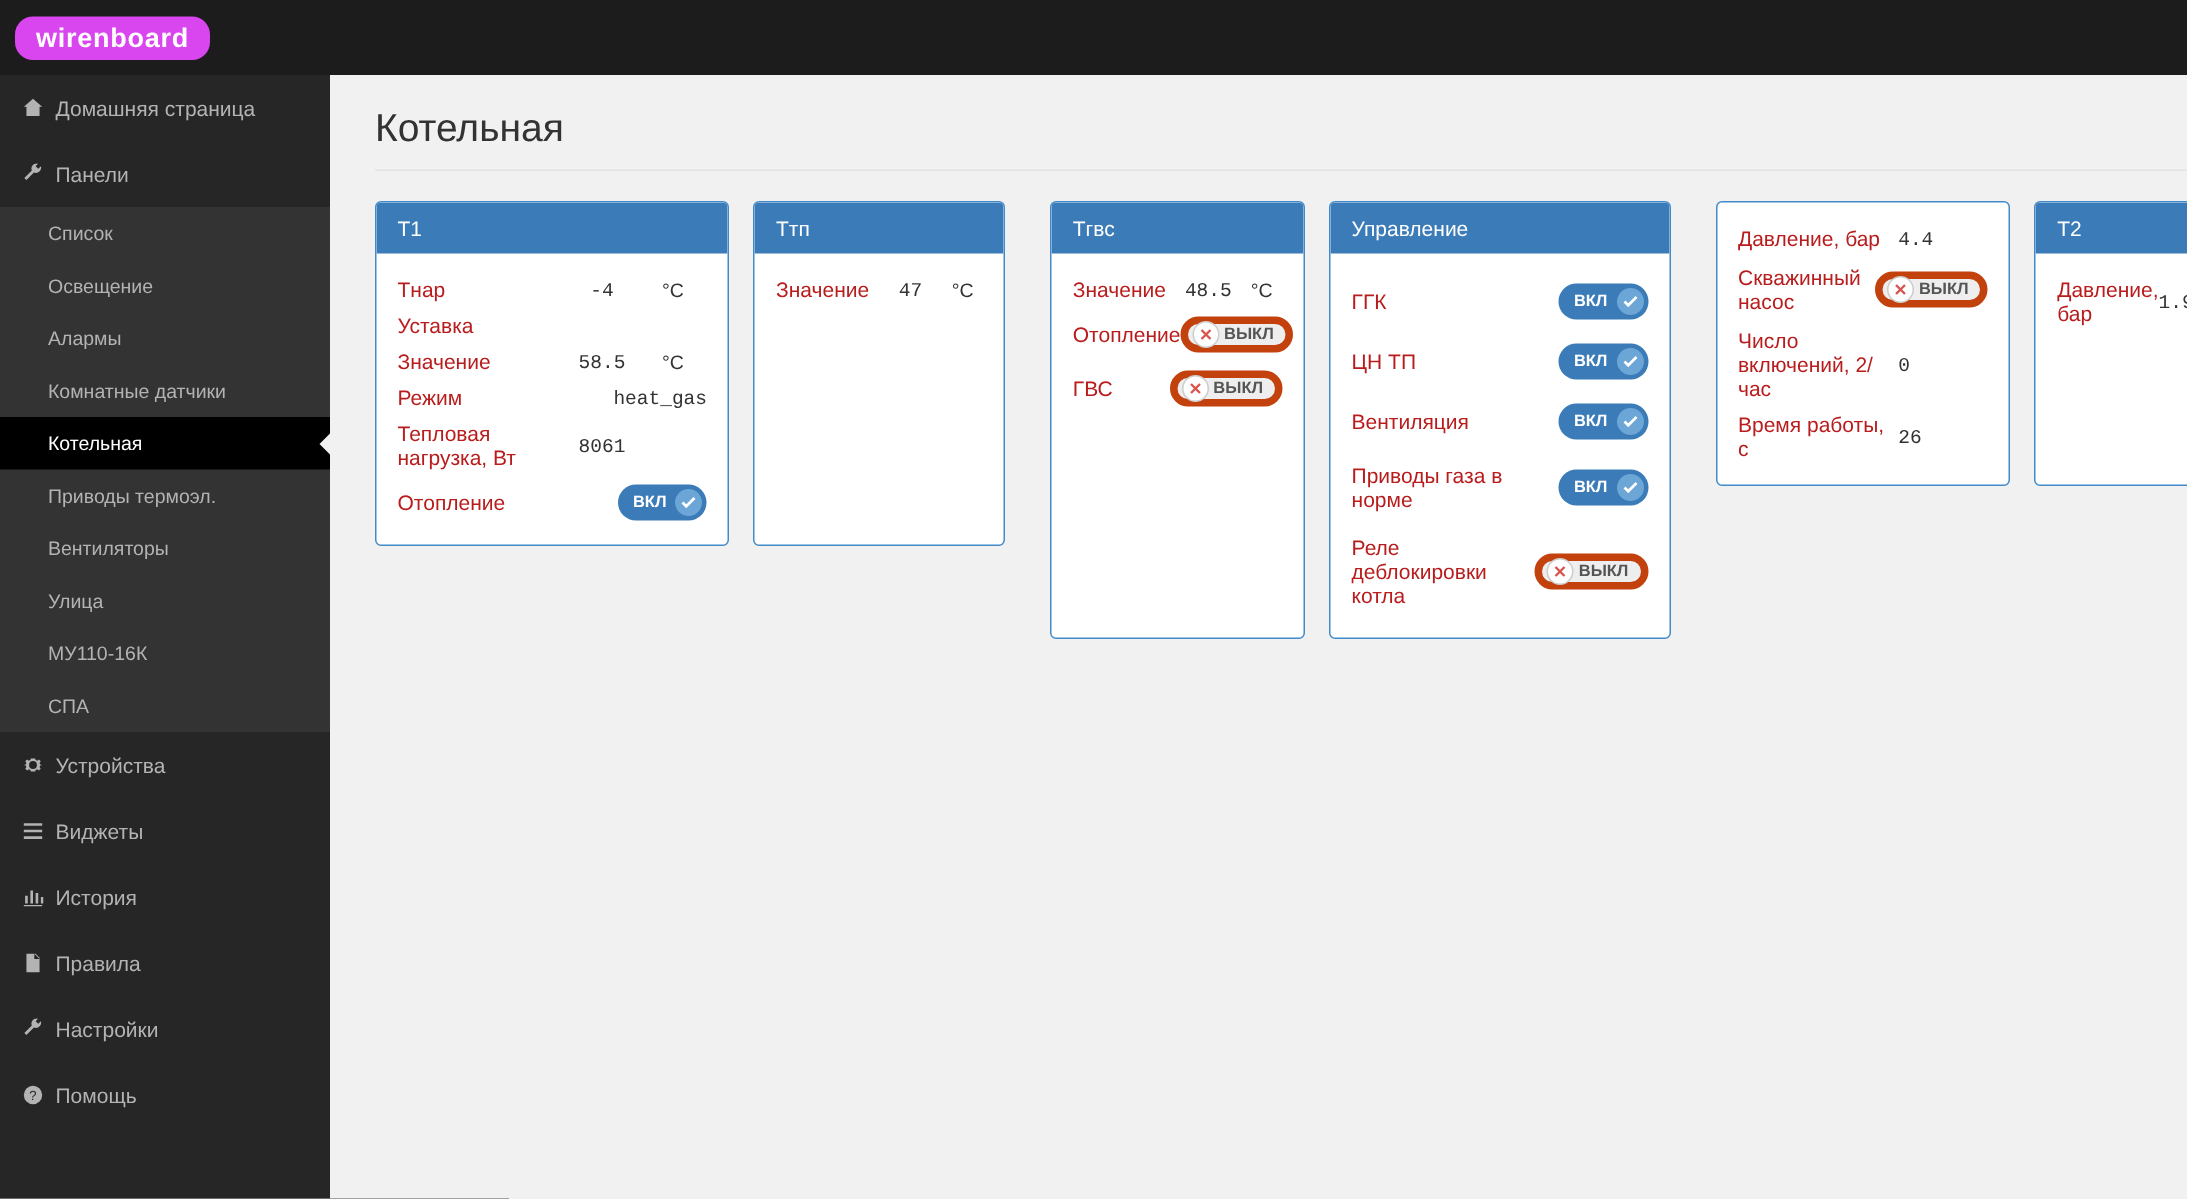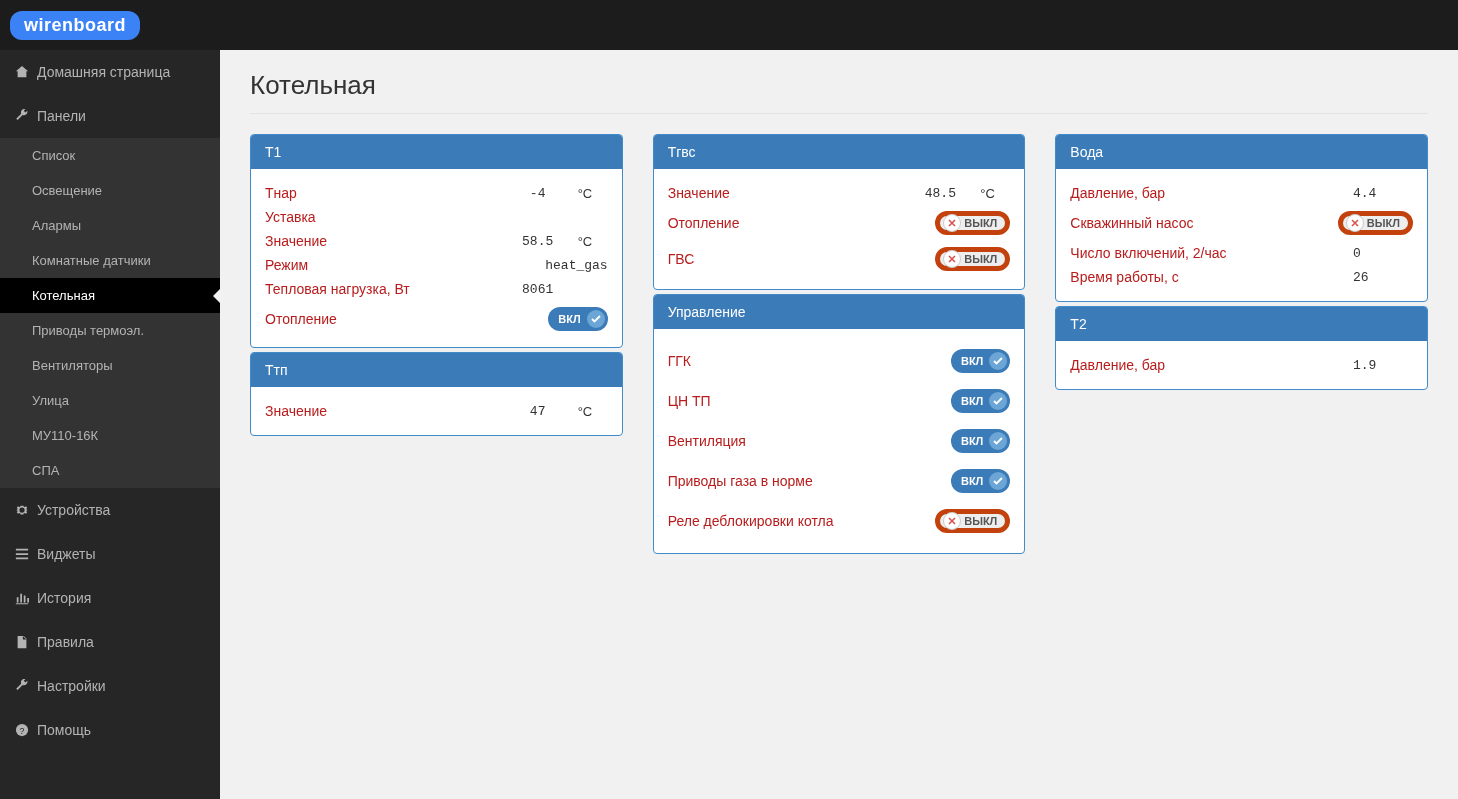--- a/index.html
+++ b/index.html
@@ -11,21 +11,21 @@
     color: #333;
   }
   .topbar {
     height: 50px;
     background: #1c1c1c;
     display: flex;
     align-items: center;
     padding: 0 10px;
   }
   .logo {
-    background: #3b82f6;
+    background: #d946ef;
     color: #fff;
     font-weight: bold;
     font-size: 18px;
     letter-spacing: 0.5px;
     padding: 4px 14px;
     border-radius: 12px;
     font-family: Arial, sans-serif;
   }
   .layout { display: flex; min-height: calc(100% - 50px); }
   .sidebar {
@@ -71,21 +71,21 @@
     font-weight: 400;
     color: #333;
     margin-bottom: 12px;
   }
   hr.sep {
     border: none;
     border-top: 1px solid #e3e3e3;
     margin-bottom: 20px;
   }
   .columns { display: flex; gap: 30px; align-items: flex-start; }
-  .col { flex: 1; display: flex; flex-direction: column; gap: 4px; justify-content: space-between; }
+  .col { flex: 1; display: flex; flex-direction: row; gap: 16px; justify-content: space-between; }
   .panel {
     background: #fff;
     border: 1px solid #428bca;
     border-radius: 4px;
     overflow: hidden;
   }
   .panel-head {
     background: #3a7bb8;
     color: #fff;
     padding: 9px 14px;
@@ -422,21 +422,20 @@
                     </span>
                     <span>ВЫКЛ</span>
                   </span></span>
               </div>
             </div>
         </div>
       </div>
 
       <div class="col">
         <div class="panel">
-          <div class="panel-head">Вода</div>
           <div class="panel-body">
             <div class="row">
               <span class="label">Давление, бар</span>
               <span class="value" style="text-align:left;width:60px">4.4</span>
             </div>
             <div class="row" style="padding:6px 0">
               <span class="label">Скважинный насос</span>
               <span class="ctrl" id="water-pump-toggle"><span class="toggle off">
                     <span class="knob">
                       <svg viewBox="0 0 8 8">

